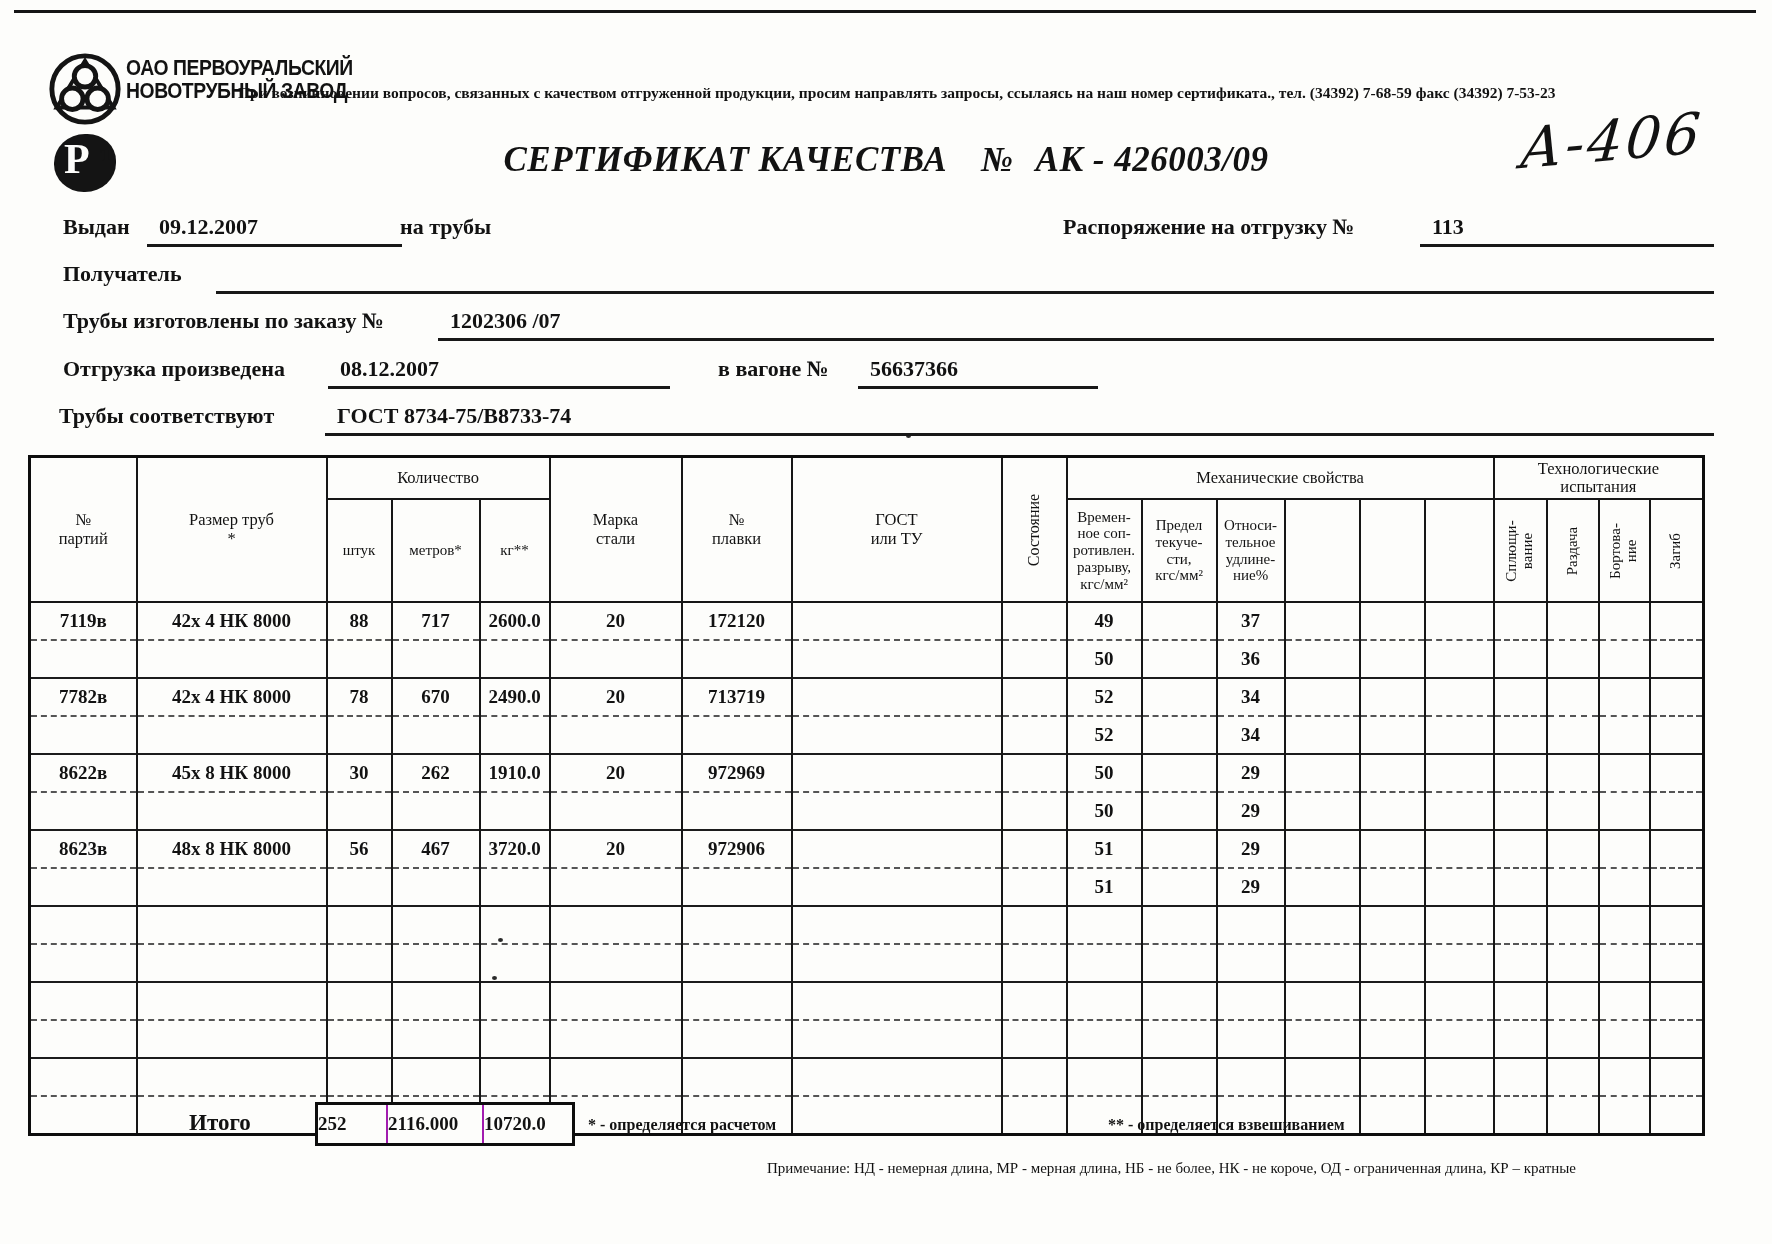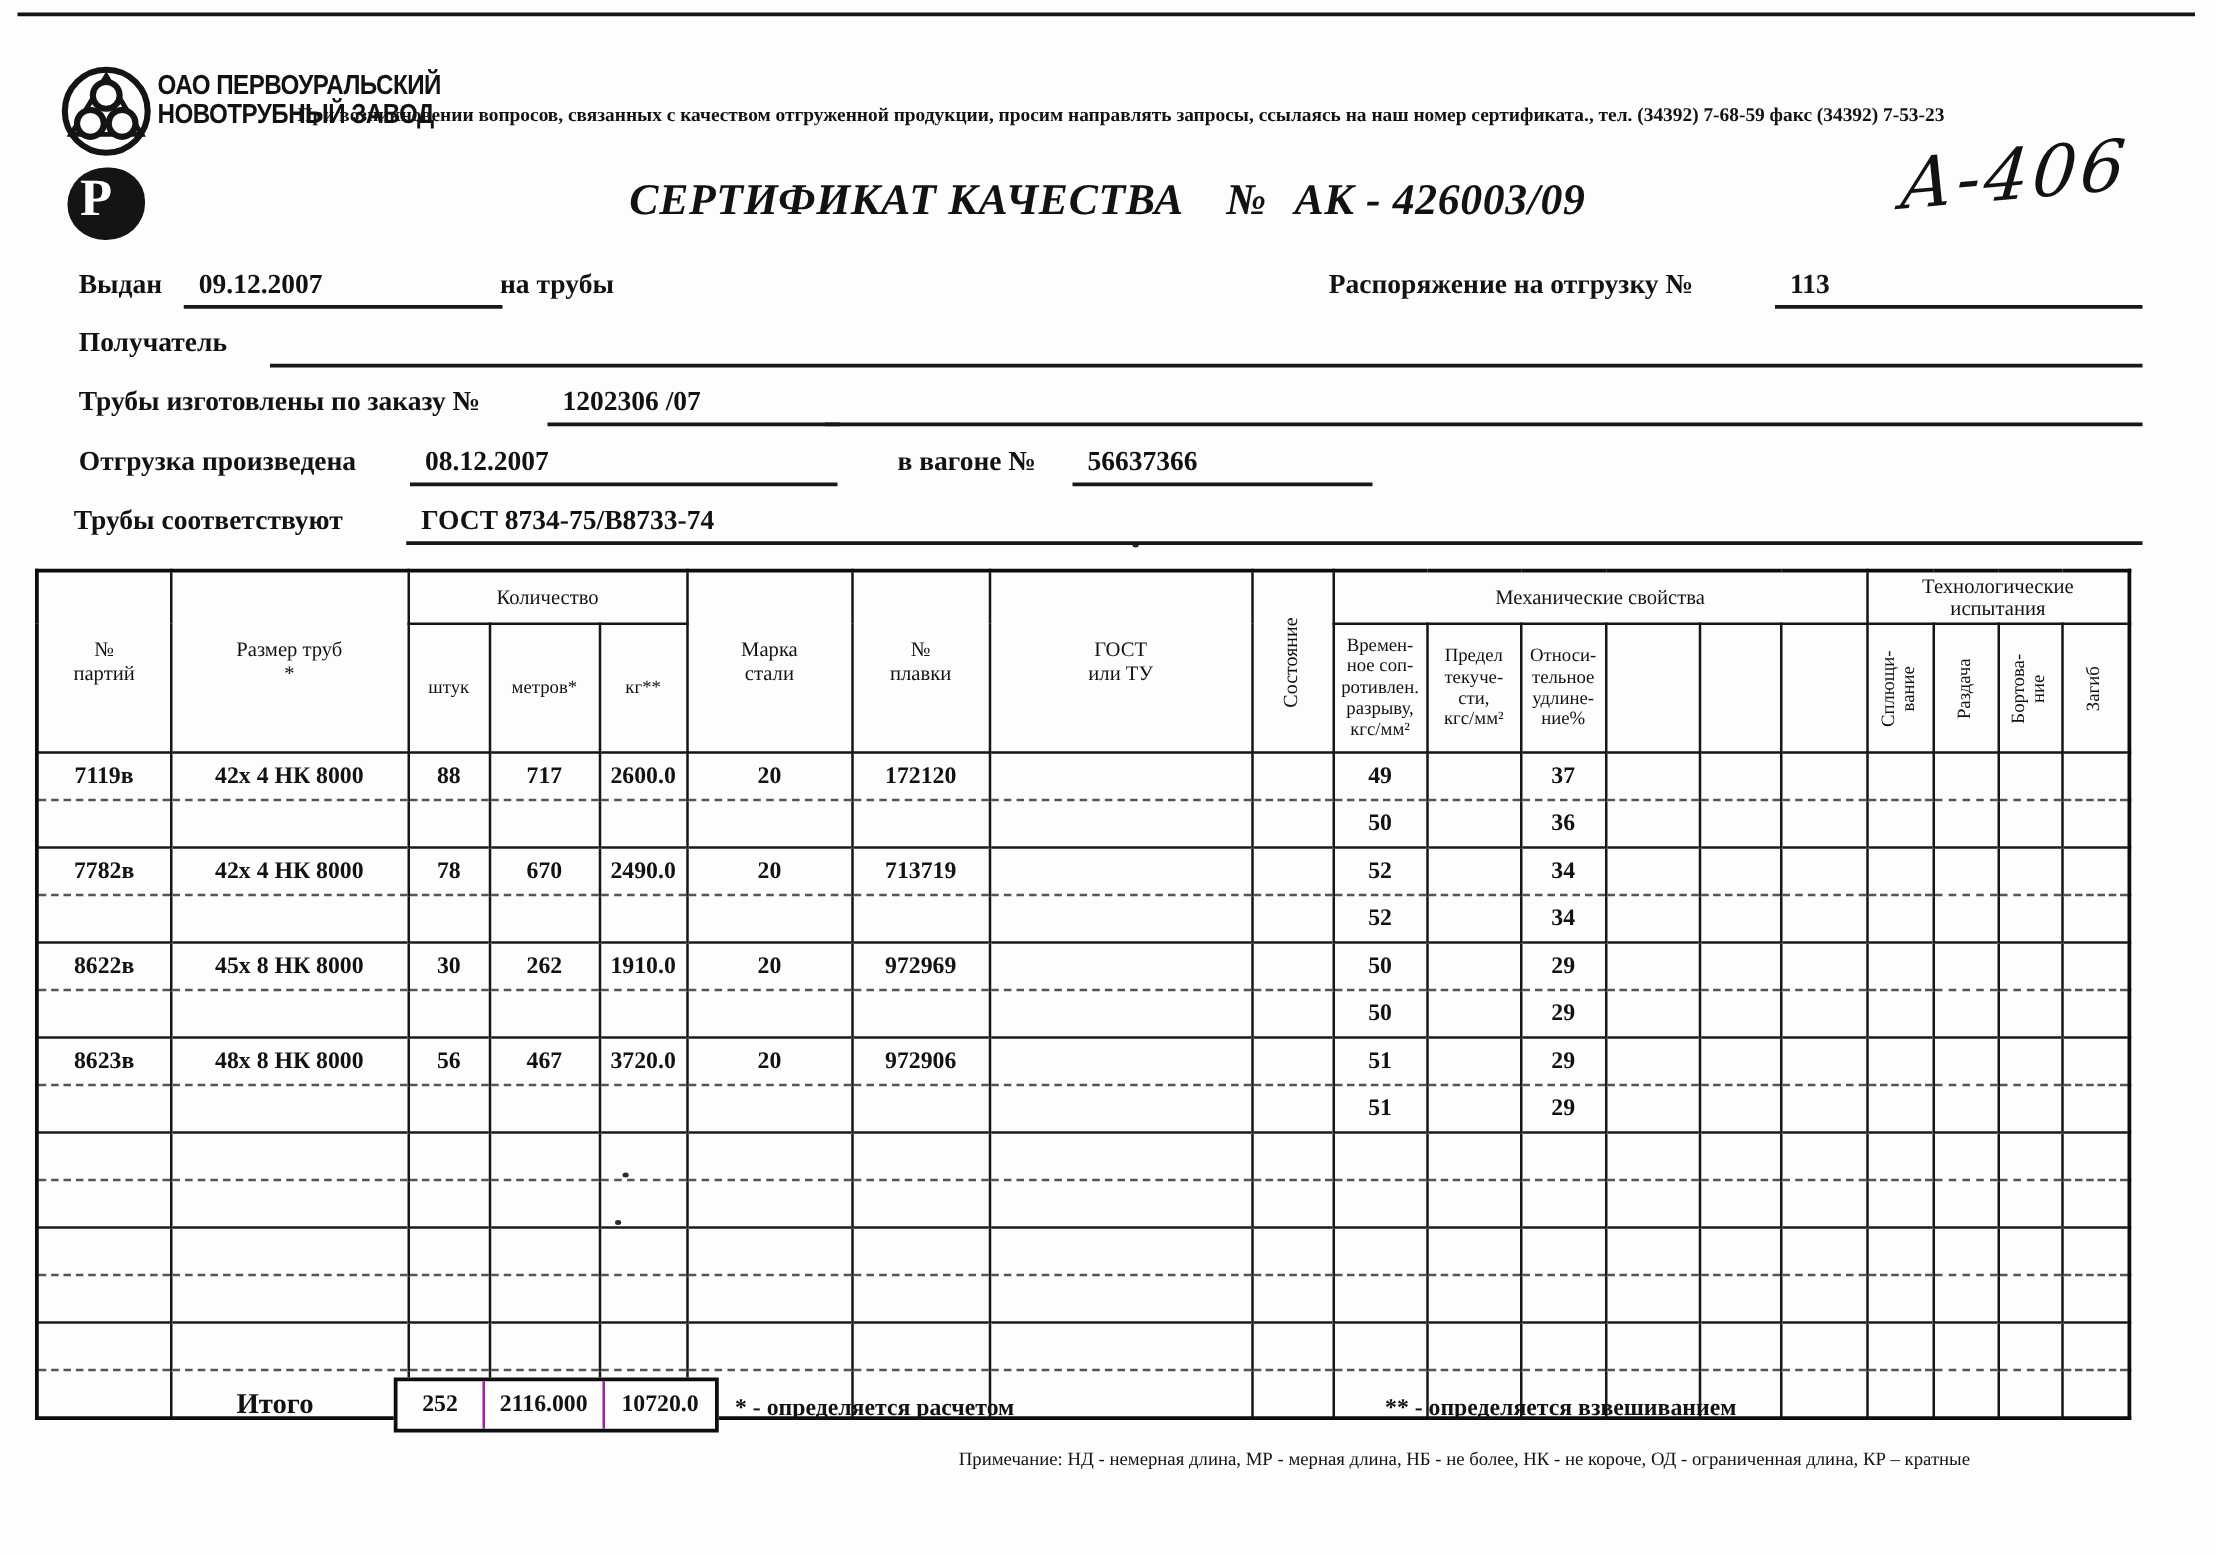--- a/index.html
+++ b/index.html
@@ -52,24 +52,24 @@
   td.rotc { position:relative; }
   td.rotc .rb { position:absolute; top:50%; left:50%;
     transform:translate(-50%,-50%) rotate(-90deg); white-space:pre-line;
     line-height:1.05; text-align:center; }
   .rb.state { width:136px; font-size:16px; }
   .rb.tech { width:94px; font-size:15px; }
 
   
   .totals-label { top:1110px; left:150px; width:140px; text-align:center; font-weight:bold; font-size:23px; }
   .tbox { top:1102px; left:315px; display:flex; border:3px solid #0d0d0d; background:#fdfdfb; }
-  .tbox .tc { height:38px; line-height:38px; text-align:center; font-weight:bold; font-size:19px; }
+  .tbox .tc { height:38px; line-height:38px; font-weight:bold; font-size:19px; }
   .tbox .tc + .tc { border-left:2px solid #a21caf; }
   .tc.c1 { width:68px; } .tc.c2 { width:94px; } .tc.c3 { width:88px; }
-  .fn { position:absolute; top:1116px; font-weight:bold; font-size:19px; }
+  .fn { position:absolute; top:1116px; font-weight:bold; font-size:16px; }
   .fn1 { left:588px; } .fn2 { left:1108px; }
   .note { top:1160px; left:767px; width:940px; font-size:15px; }
 </style>
 </head>
 <body>
 
 <div class="page">
 
   <div class="scanline"></div>
   <div class="speck" style="top:434px;left:906px;"></div>

